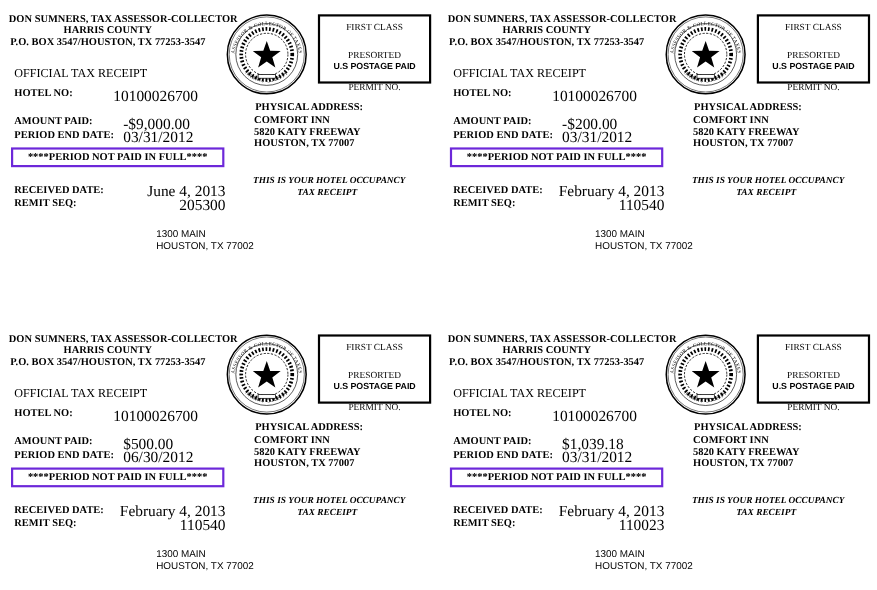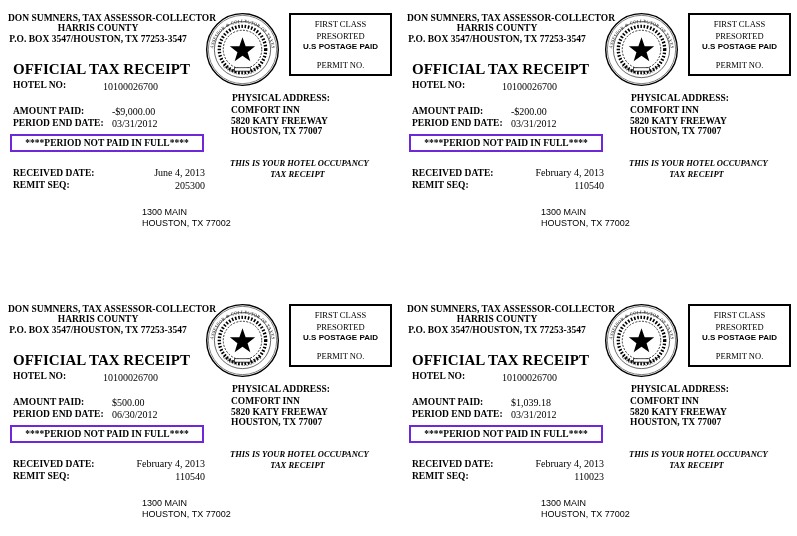--- a/index.html
+++ b/index.html
@@ -4,38 +4,38 @@
 <style>
   html,body{margin:0;padding:0;background:#ffffff;}
   #page{position:relative;width:797px;height:536px;background:#ffffff;color:#000;
         font-family:"Liberation Serif", serif; overflow:hidden;}
   .receipt{position:absolute;width:397px;height:245px;}
   .r0{left:0;top:0}.r1{left:399px;top:0}.r2{left:0;top:291px}.r3{left:399px;top:291px}
   .receipt div{position:absolute;white-space:nowrap;}
   .header{left:8px;top:13px;width:180px;text-align:center;font-weight:bold;
           font-size:9.5px;line-height:10.3px;}
   .header div{position:static;}
-  .official{left:13px;top:61px;font-weight:bold;font-size:15px;}
+  .official{left:13px;top:61px;font-weight:normal;font-size:11px;}
   .lbl{font-weight:bold;font-size:9.5px;}
-  .val{font-size:10px;}
+  .val{font-size:14px;}
   .hotel-lbl{left:13px;top:80px;text-align:right;}   .hotel-val{left:103px;top:81px;}
   .amount-lbl{left:13px;top:106px;} .amount-val{left:112px;top:106px;}
   .period-lbl{left:13px;top:118px;} .period-val{left:112px;top:118px;}
   .banner{left:10px;top:134px;width:190px;height:14px;border:2px solid #6d28d9;
           text-align:center;font-weight:bold;font-size:9.5px;line-height:14px;}
   .received-lbl{left:13px;top:168px;} .received-val{left:105px;top:167px;width:100px;text-align:right;}
   .remit-lbl{left:13px;top:180px;}    .remit-val{left:105px;top:180px;width:100px;text-align:right;}
   .mailing{left:142px;top:207px;font-family:"Liberation Sans", sans-serif;
            font-size:9px;line-height:11px;}
   .mailing div{position:static;}
   .seal{position:absolute;left:205px;top:12px;width:75px;height:75px;}
   .postage{left:289px;top:13px;width:99px;height:59px;border:2px solid #000;
            text-align:center;font-size:8.5px;}
   .postage div{position:static;}
-  .pg1{margin-top:4px;} .pg2{margin-top:2px;}
+  .pg1{margin-top:4px;} .pg2{margin-top:16px;}
   .pg3{font-family:"Liberation Sans", sans-serif;font-weight:600;font-size:8px;margin-top:1px;}
   .pg4{margin-top:9px;}
   .phys-lbl{left:232px;top:93px;font-weight:bold;font-size:9.5px;}
   .phys{left:231px;top:105px;font-size:9.5px;line-height:10.5px;font-weight:bold;}
   .phys div{position:static;}
   .note{left:230px;top:158px;width:135px;text-align:center;font-style:italic;
         font-weight:600;font-size:8.5px;line-height:11px;}
   .note div{position:static;}
 </style>
 </head>

